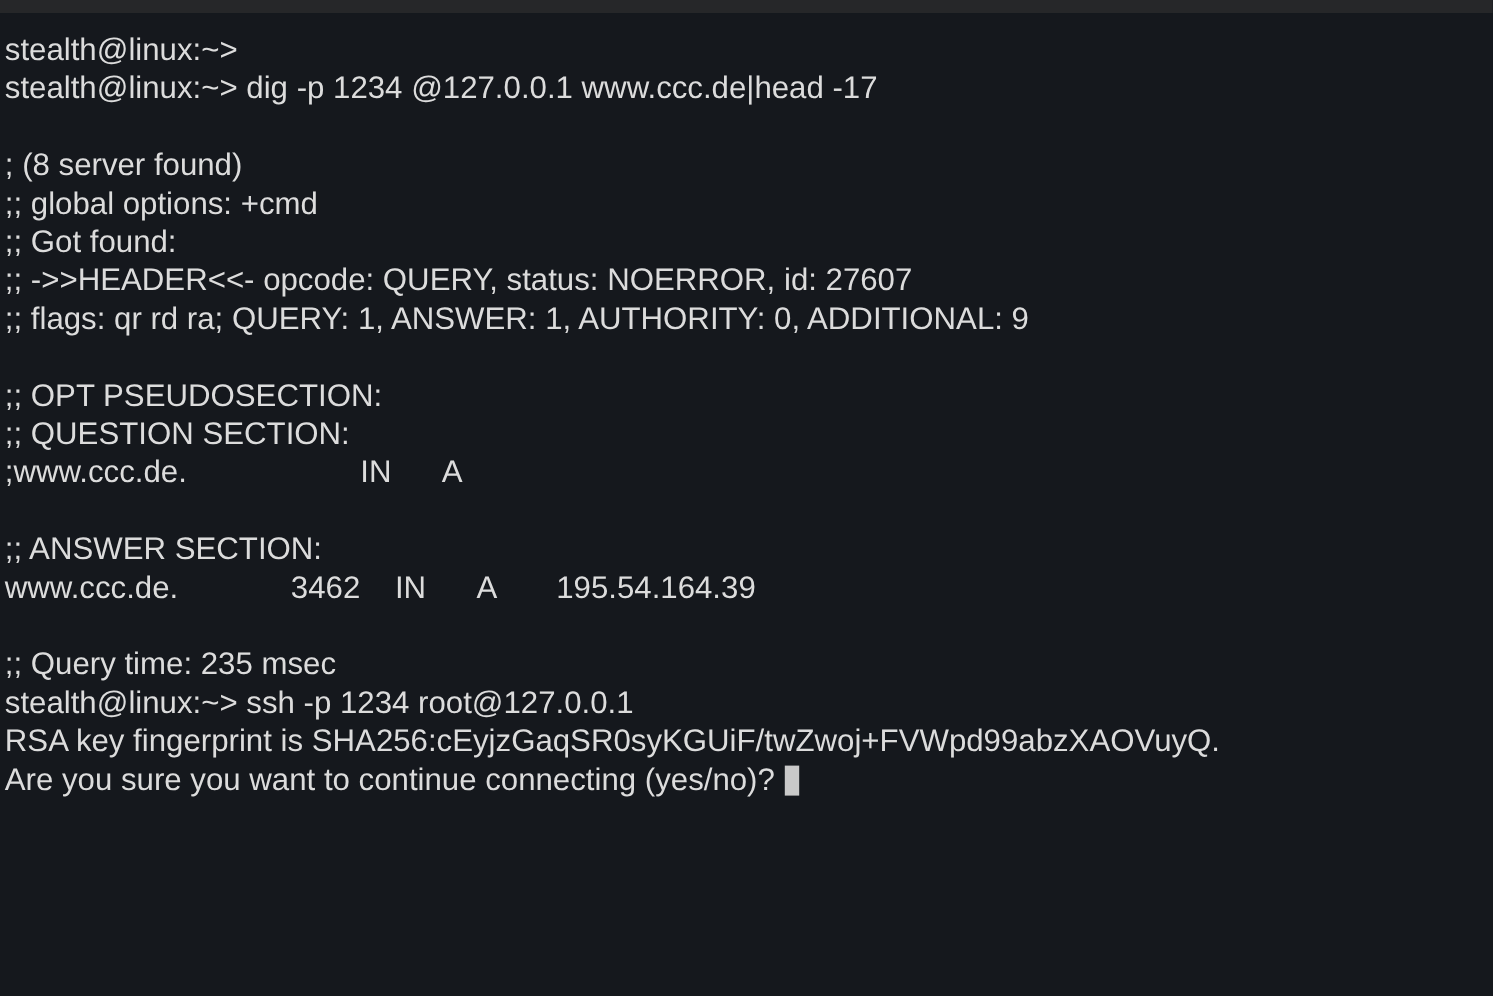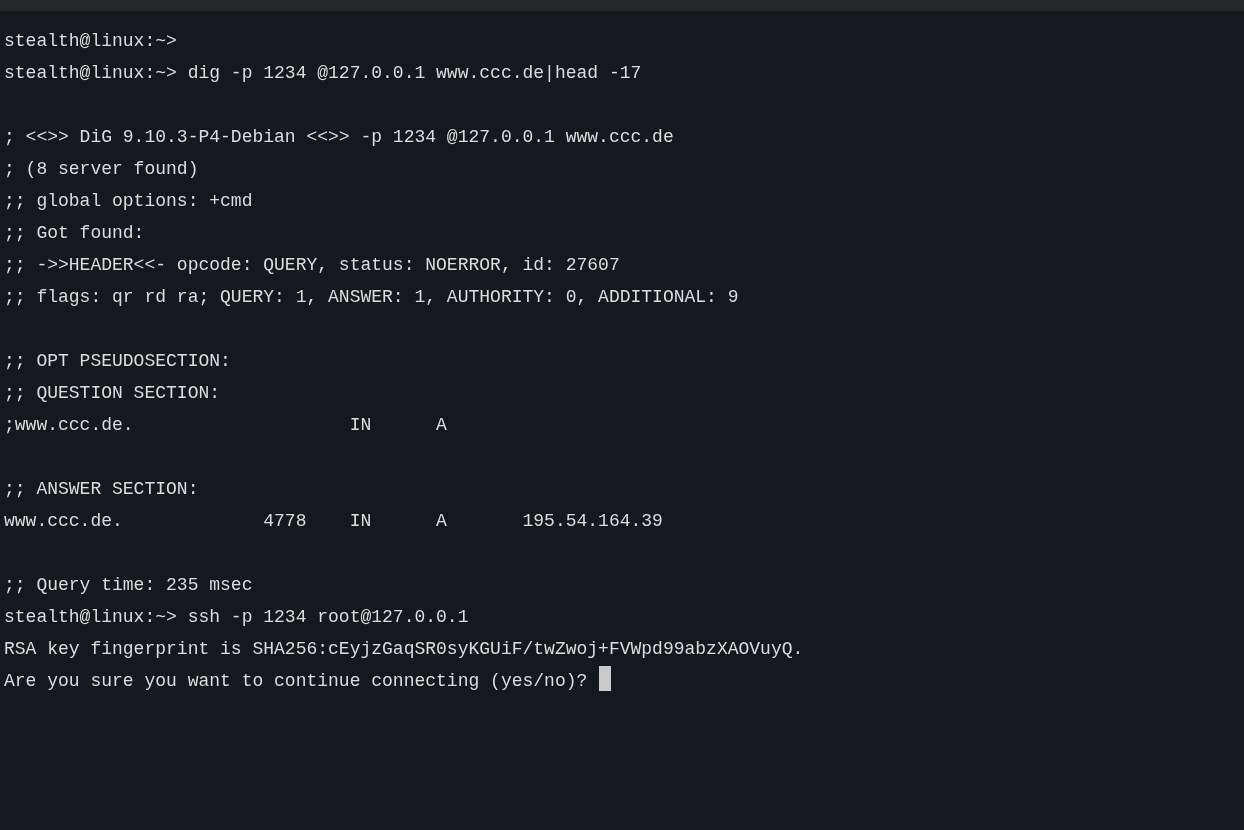--- a/index.html
+++ b/index.html
@@ -32,22 +32,22 @@
     position: relative;
     background: #15181d;
     padding: 14px 0 0 4px;
     box-sizing: border-box;
     overflow: hidden;
   }
   .term-line {
     display: block;
     height: 32px;
     line-height: 32px;
-    font-size: 18px;
-    font-family: Liberation Mono, monospace;
+    font-size: 26px;
+    font-family: Liberation Sans, sans-serif;
     color: #dcdcdc;
     white-space: pre;
     letter-spacing: 0px;
     font-variant-ligatures: none;
   }
   .term-line.blank {
     color: transparent;
   }
   .cursor-block {
     display: inline-block;
@@ -63,33 +63,32 @@
 
 <div id="terminal-window">
 
   <div id="title-bar"></div>
 
   <div id="terminal-screen">
 
     <div class="term-line">stealth@linux:~&gt;</div>
     <div class="term-line">stealth@linux:~&gt; dig -p 1234 @127.0.0.1 www.ccc.de|head -17</div>
     <div class="term-line blank"></div>
-    <div class="term-line">; &lt;&lt;&gt;&gt; DiG 9.10.3-P4-Debian &lt;&lt;&gt;&gt; -p 1234 @127.0.0.1 www.ccc.de</div>
     <div class="term-line">; (8 server found)</div>
     <div class="term-line">;; global options: +cmd</div>
     <div class="term-line">;; Got found:</div>
     <div class="term-line">;; -&gt;&gt;HEADER&lt;&lt;- opcode: QUERY, status: NOERROR, id: 27607</div>
     <div class="term-line">;; flags: qr rd ra; QUERY: 1, ANSWER: 1, AUTHORITY: 0, ADDITIONAL: 9</div>
     <div class="term-line blank"></div>
     <div class="term-line">;; OPT PSEUDOSECTION:</div>
     <div class="term-line">;; QUESTION SECTION:</div>
     <div class="term-line">;www.ccc.de.                    IN      A</div>
     <div class="term-line blank"></div>
     <div class="term-line">;; ANSWER SECTION:</div>
-    <div class="term-line">www.ccc.de.             4778    IN      A       195.54.164.39</div>
+    <div class="term-line">www.ccc.de.             3462    IN      A       195.54.164.39</div>
     <div class="term-line blank"></div>
     <div class="term-line">;; Query time: 235 msec</div>
     <div class="term-line">stealth@linux:~&gt; ssh -p 1234 root@127.0.0.1</div>
     <div class="term-line">RSA key fingerprint is SHA256:cEyjzGaqSR0syKGUiF/twZwoj+FVWpd99abzXAOVuyQ.</div>
     <div class="term-line"><span>Are you sure you want to continue connecting (yes/no)? </span><span class="cursor-block"></span></div>
 
   </div>
 </div>
 
 </body></html>

